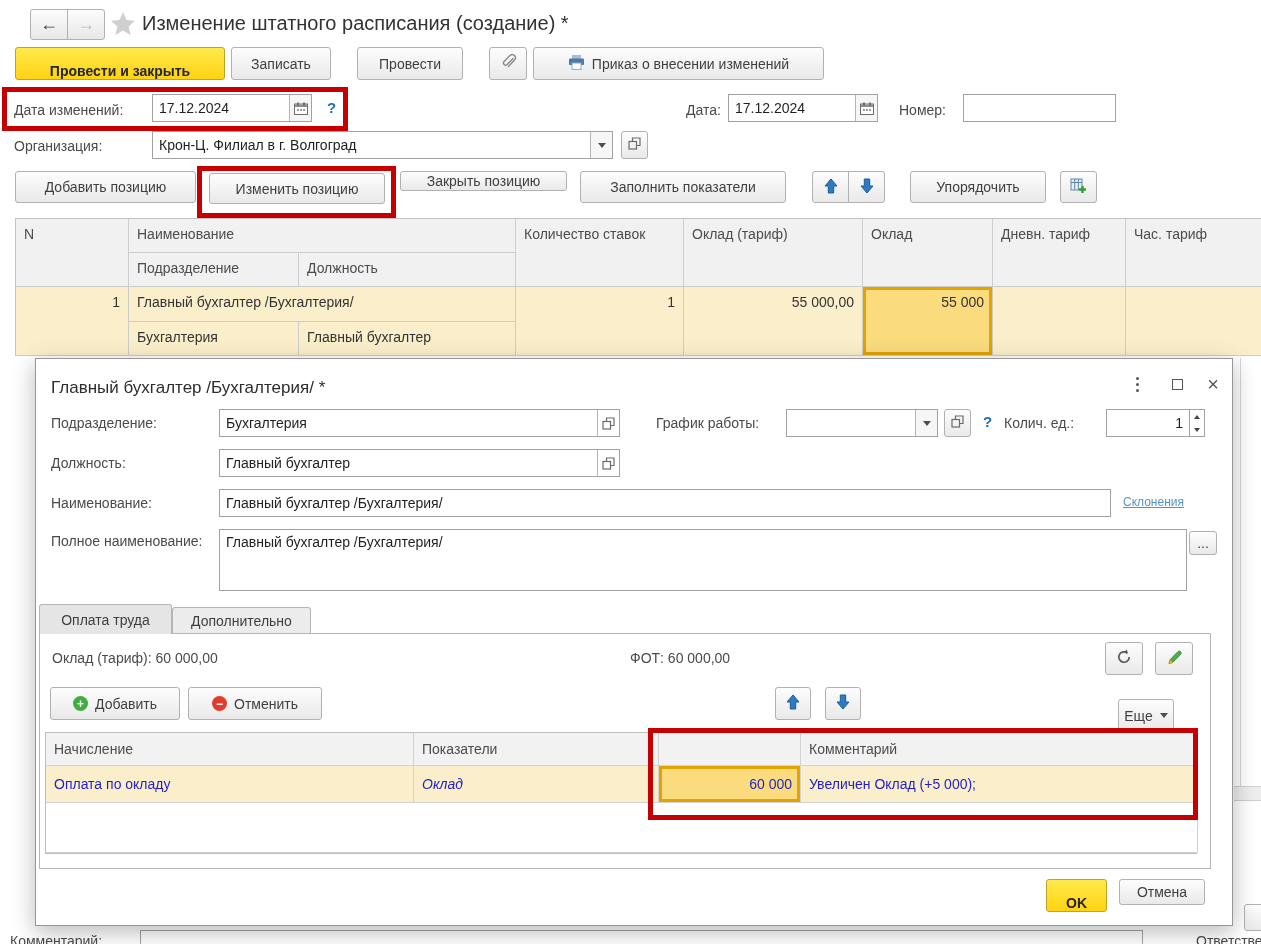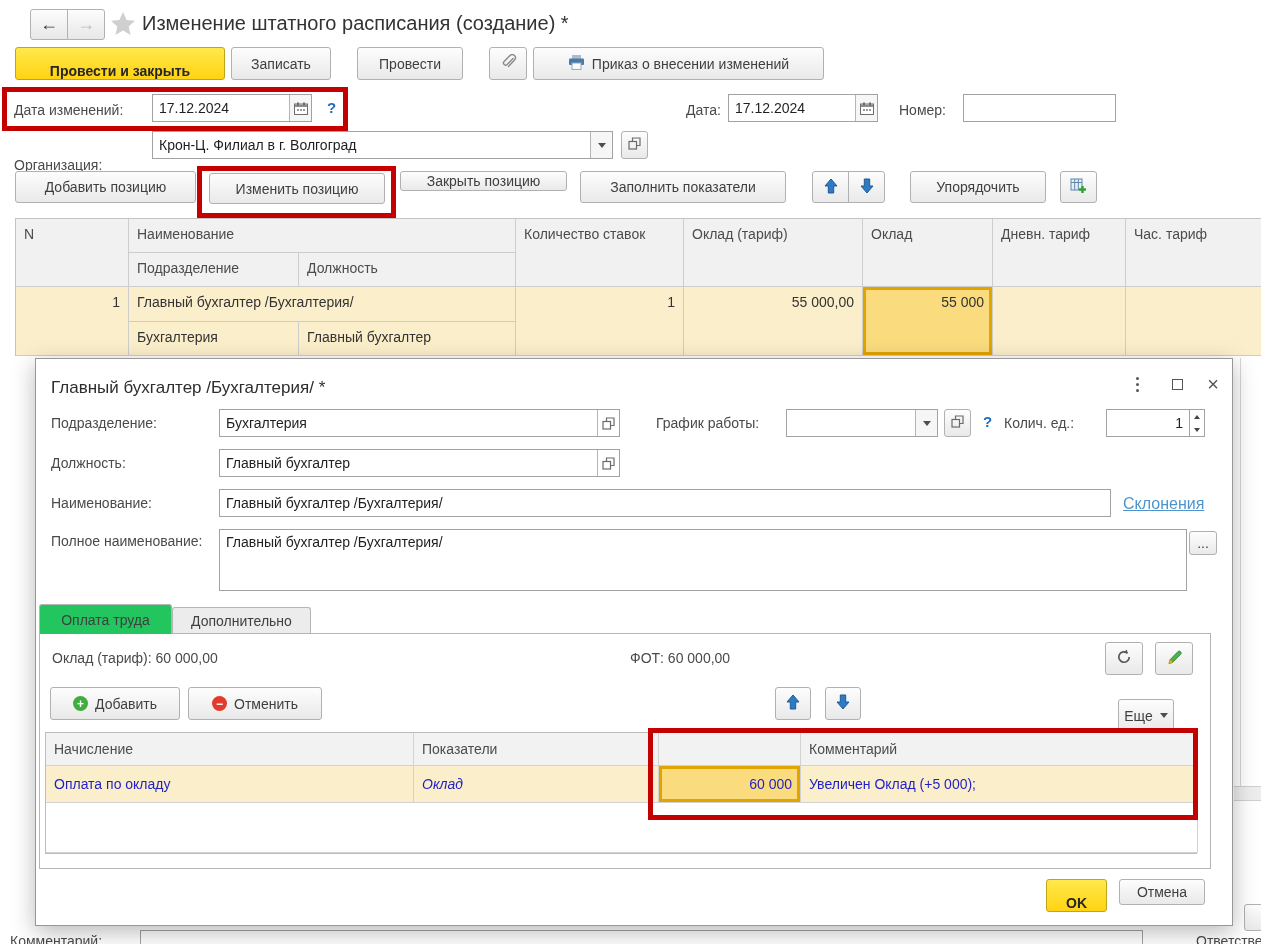--- a/index.html
+++ b/index.html
@@ -11,21 +11,21 @@
   .btn { position:absolute; display:flex; align-items:center; justify-content:center; gap:7px;
          background:linear-gradient(#fdfdfd,#e9e9e9); border:1px solid #b1b1b1; border-radius:3px;
          font-size:14px; color:#3f3f3f; white-space:nowrap; cursor:default; }
   .btn-yellow { background:linear-gradient(#ffe94c,#ffd312); border-color:#c0a41d; font-weight:bold; color:#262626;align-items:flex-end; }
   .fld { position:absolute; display:flex; align-items:stretch; background:#fff; border:1px solid #a2a2a2; font-size:14px; color:#1f1f1f; }
   .fld .txt { flex:1; display:flex; align-items:center; padding:0 6px; overflow:hidden; white-space:nowrap; }
   .fld .seg { width:22px; display:flex; align-items:center; justify-content:center; border-left:1px solid #b5b5b5; background:#f6f6f6; }
   .lbl { position:absolute; font-size:14px; color:#4a4a4a; white-space:nowrap; }
   .caret-down { width:0; height:0; border-left:4px solid transparent; border-right:4px solid transparent; border-top:5px solid #4e4e4e; }
   .help-q { position:absolute; font-size:15px; font-weight:bold; color:#1d6fbd; }
-  .link { position:absolute; font-size:16px; color:#4f94cd; text-decoration:underline; white-space:nowrap; }
+  .link { position:absolute; font-size:12px; color:#4f94cd; text-decoration:underline; white-space:nowrap; }
 
   
   .red-box { position:absolute; border:5px solid #c40000; z-index:60; pointer-events:none; }
 
   
   .navbtn { position:absolute; top:9px; width:38px; height:31px; background:linear-gradient(#fdfdfd,#e7e7e7);
             border:1px solid #b1b1b1; display:flex; align-items:center; justify-content:center; font-size:18px; }
   .navbtn.back { left:30px; border-radius:3px 0 0 3px; color:#3a3a3a; }
   .navbtn.fwd  { left:67px; border-radius:0 3px 3px 0; color:#bdbdbd; }
   .star { position:absolute; left:110px; top:11px; }
@@ -45,21 +45,21 @@
   
   .dialog { position:absolute; left:35px; top:358px; width:1198px; height:568px; background:#fff;
             border:1px solid #979797; box-shadow:0 6px 22px rgba(0,0,0,.28); z-index:40; }
   .dlg-title { position:absolute; left:15px; top:10px; font-size:17px; color:#2e2e2e; white-space:nowrap;margin-top:9px; }
   .winbtn { position:absolute; top:14px; width:26px; height:22px; display:flex; align-items:center; justify-content:center; color:#555; }
   .kebab { display:flex; flex-direction:column; gap:3px; }
   .kebab i { width:3px; height:3px; border-radius:50%; background:#555; }
   .maxbox { width:11px; height:11px; border:1.5px solid #555; }
   .closex { font-size:20px; color:#555; line-height:1; }
   .tab { position:absolute; display:flex; align-items:center; justify-content:center; font-size:14px; color:#3f3f3f; }
-  .tab.active { left:3px; top:245px; width:133px; height:30px; background:#22c55e; border:1px solid #b5b5b5; border-bottom:none; border-radius:3px 3px 0 0; z-index:3; }
+  .tab.active { left:3px; top:245px; width:133px; height:30px; background:#e5e5e5; border:1px solid #b5b5b5; border-bottom:none; border-radius:3px 3px 0 0; z-index:3; }
   .tab.idle { left:136px; top:248px; width:139px; height:26px; background:#ececec; border:1px solid #b5b5b5; border-bottom:none; border-radius:3px 3px 0 0; z-index:1; }
   .tab-panel { position:absolute; left:3px; top:274px; width:1172px; height:236px; border:1px solid #b5b5b5; background:#fff; z-index:2; }
   .atable { position:absolute; left:5px; top:98px; width:1152px; display:grid;
             grid-template-columns:368px 245px 142px 397px; grid-template-rows:33px 37px 50px;
             border:1px solid #bdbdbd; font-size:14px; background:#fff; }
   .atable > div { border-right:1px solid #d2d2d2; border-bottom:1px solid #d2d2d2; padding:0 8px; display:flex; align-items:center; overflow:hidden; white-space:nowrap; }
   .atable .th { background:#f2f2f2; color:#4c4c4c; }
   .atable .yrow { background:#fbefcb; color:#1f1fc8; }
   .atable .last { border-right:none; }
   .blank-row { grid-column:1/5; background:#fff; border-bottom:none; }
@@ -151,21 +151,21 @@
           <rect x="6" y="7" width="2" height="2" fill="#9c9c9c"></rect>
           <rect x="9" y="7" width="2" height="2" fill="#9c9c9c"></rect>
         </svg>
     </span>
   </div>
   <div class="lbl" style="left:899px;top:102px;">Номер:</div>
   <div class="fld" style="left:963px;top:94px;width:153px;height:28px;">
     <span class="txt"></span>
   </div>
 
-  <div class="lbl" style="left:14px;top:157px;">Организация:</div>
+  <div class="lbl" style="left:14px;top:138px;">Организация:</div>
   <div class="fld" style="left:152px;top:131px;width:461px;height:28px;">
     <span class="txt">Крон-Ц. Филиал в г. Волгоград</span>
     <span class="seg">
         <i class="caret-down"></i>
       </span>
   </div>
   <div class="btn" style="left:621px;top:131px;width:27px;height:28px;">
     <span>
       <svg width="13" height="13" viewBox="0 0 13 13">
           <rect x="1" y="4.5" width="7.5" height="7.5" fill="none" stroke="#6b6b6b" stroke-width="1.2"></rect>

